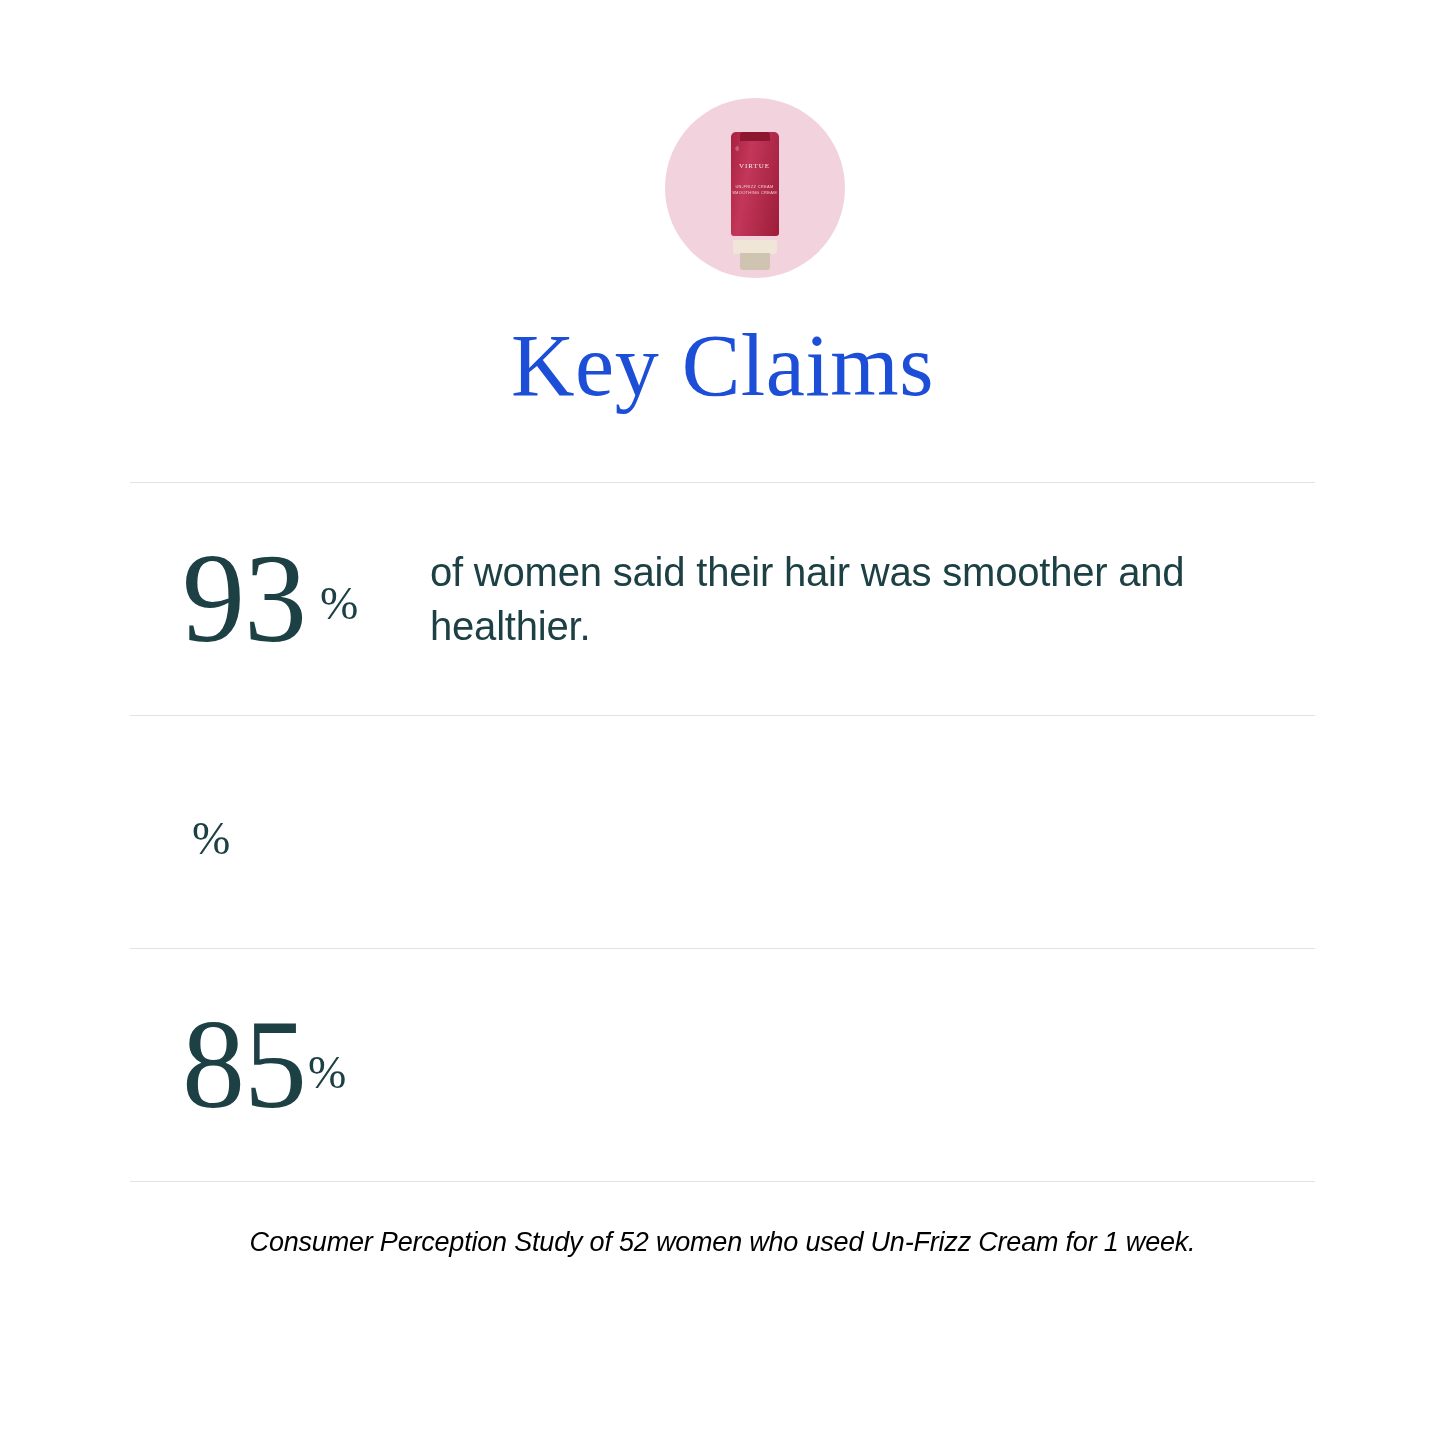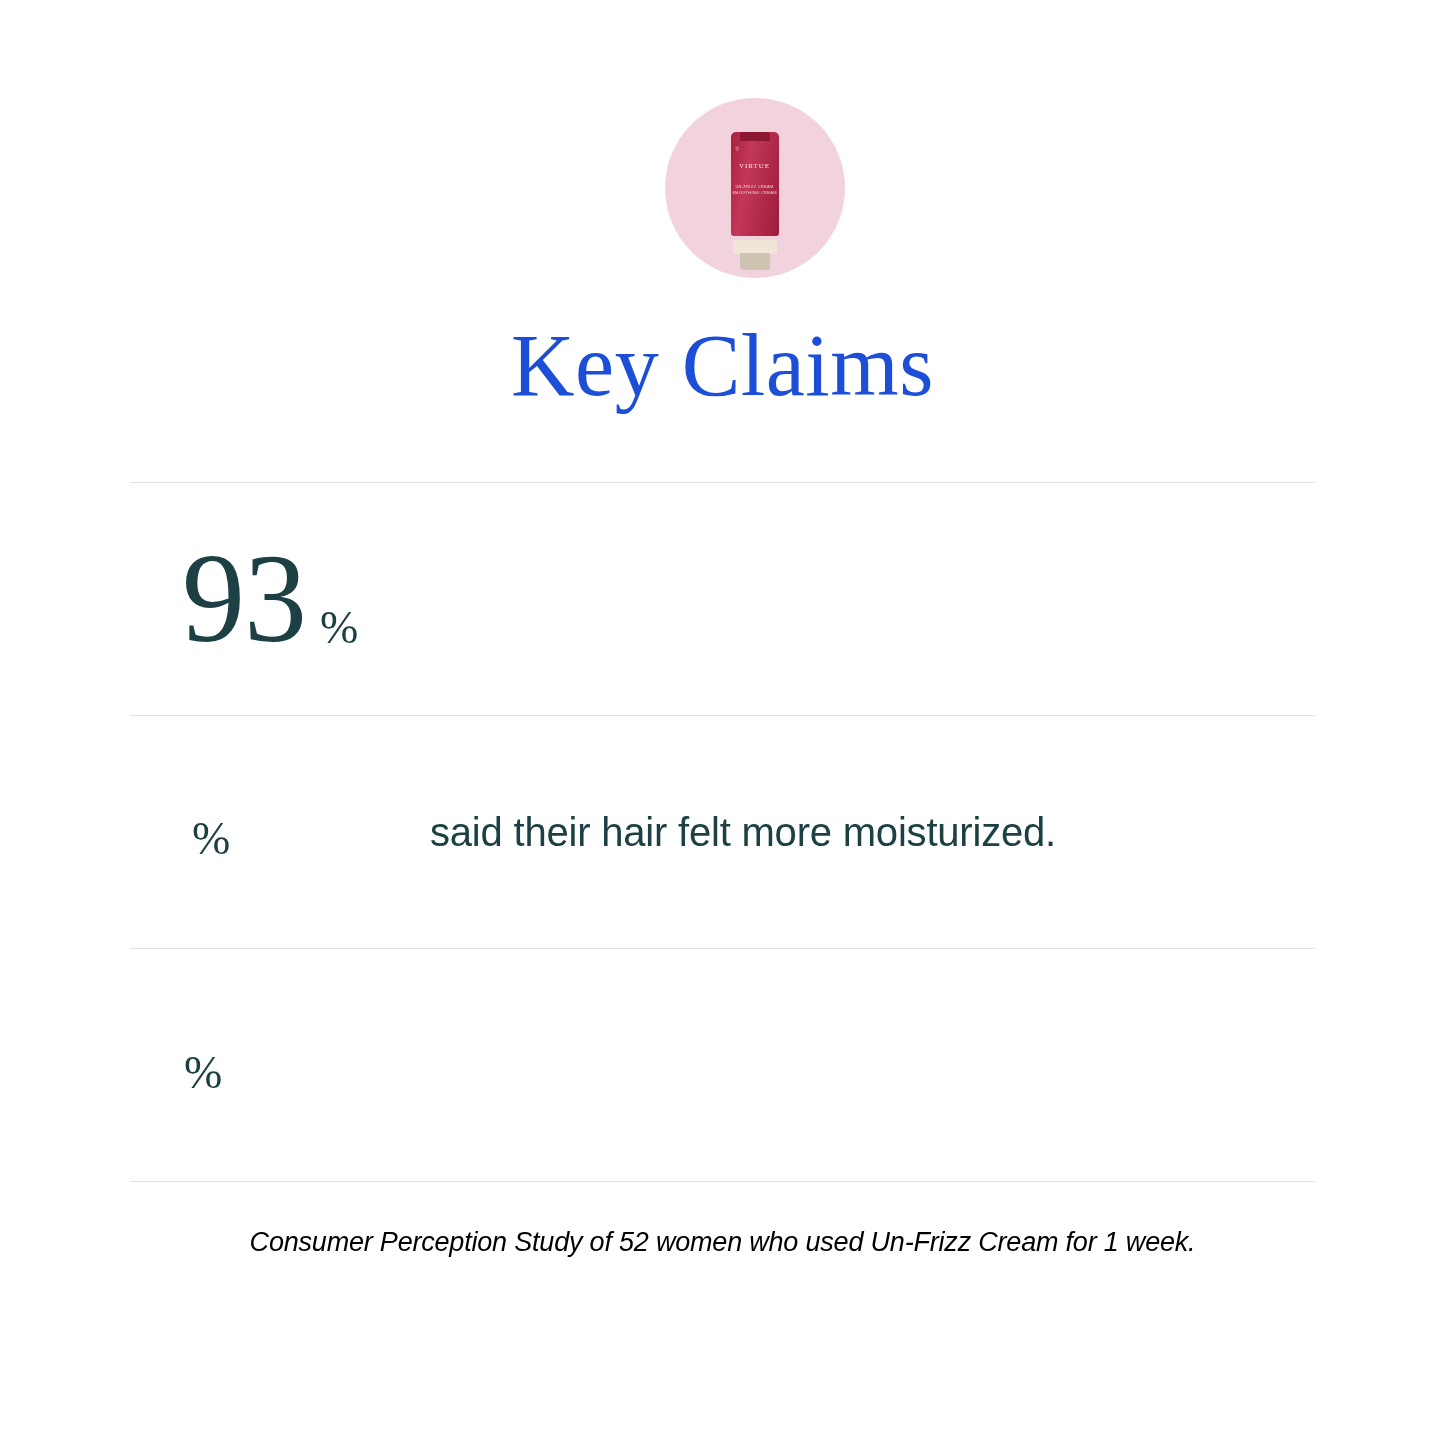--- a/index.html
+++ b/index.html
@@ -145,21 +145,21 @@
   .claim-row {
     display: flex;
     align-items: center;
     min-height: 232px;
     padding: 0 0 0 0;
   }
   .stat {
     width: 300px;
     flex: 0 0 300px;
     display: flex;
-    align-items: flex-end;
+    align-items: center;
     justify-content: flex-start;
     padding-left: 52px;
     box-sizing: border-box;
     font-family: "Liberation Serif", serif;
     color: #1d4044;
   }
   .stat-number {
     font-size: 126px;
     line-height: 118px;
     letter-spacing: -1px;
@@ -223,35 +223,36 @@
 
   <div class="claims">
 
     <div class="rule"></div>
 
     <div class="claim-row row-1">
       <div class="stat">
         <span class="stat-number">93</span>
         <span class="stat-pct">%</span>
       </div>
+      <div class="claim-text">of women said their hair was smoother and healthier.</div>
     </div>
 
     <div class="rule"></div>
 
     <div class="claim-row row-2">
       <div class="stat">
         <span class="stat-pct">%</span>
       </div>
-      <div class="claim-text">said their hair felt more moisturized.</div>
     </div>
 
     <div class="rule"></div>
 
     <div class="claim-row row-3">
       <div class="stat">
+        <span class="stat-number">85</span>
         <span class="stat-pct">%</span>
       </div>
     </div>
 
     <div class="rule"></div>
 
   </div>
 
   <div class="footnote">Consumer Perception Study of 52 women who used Un-Frizz Cream for 1 week.</div>
 

